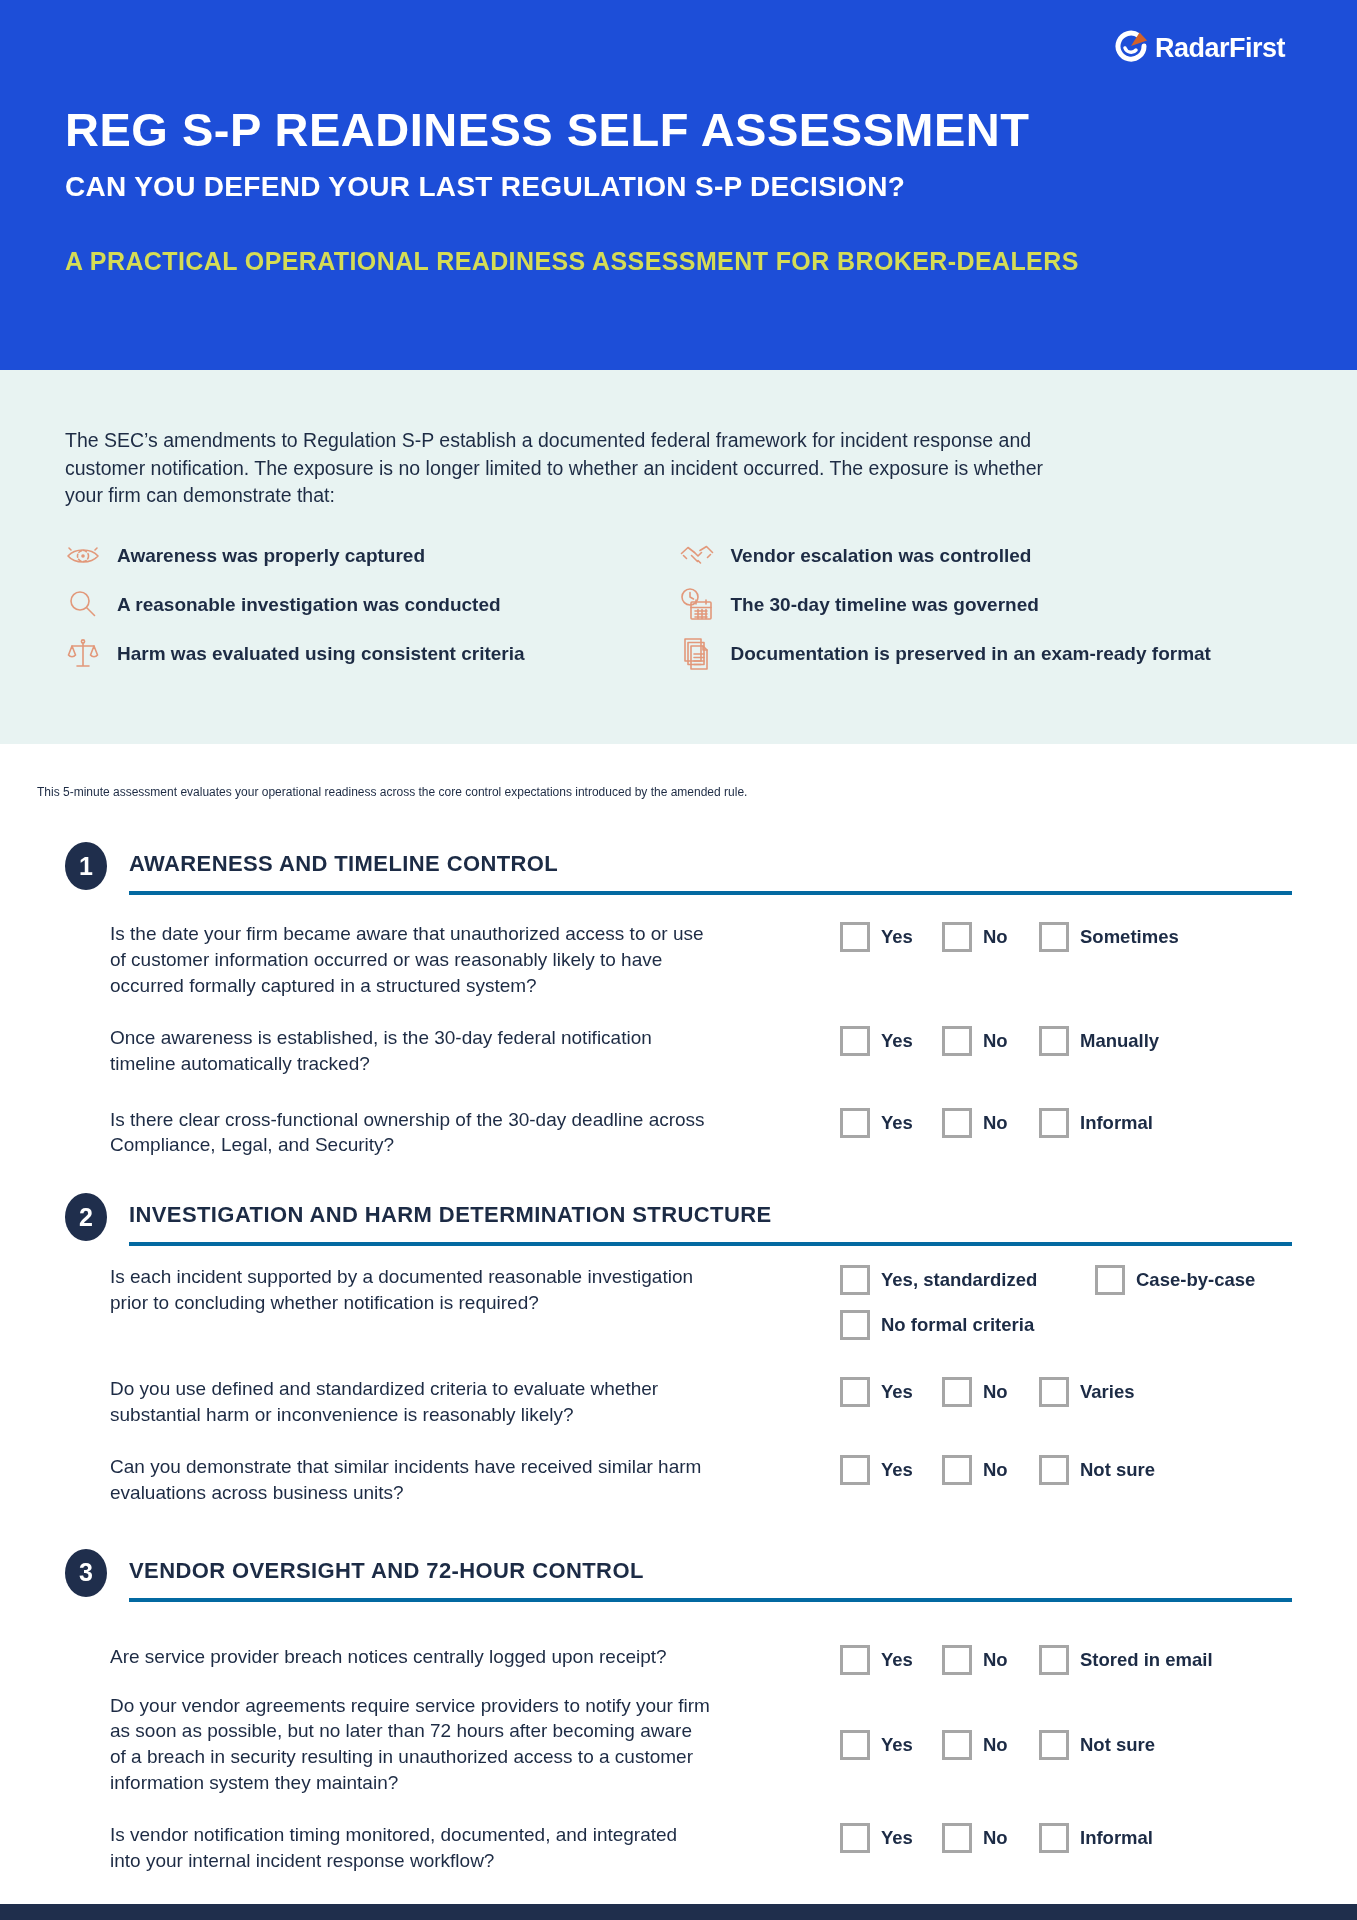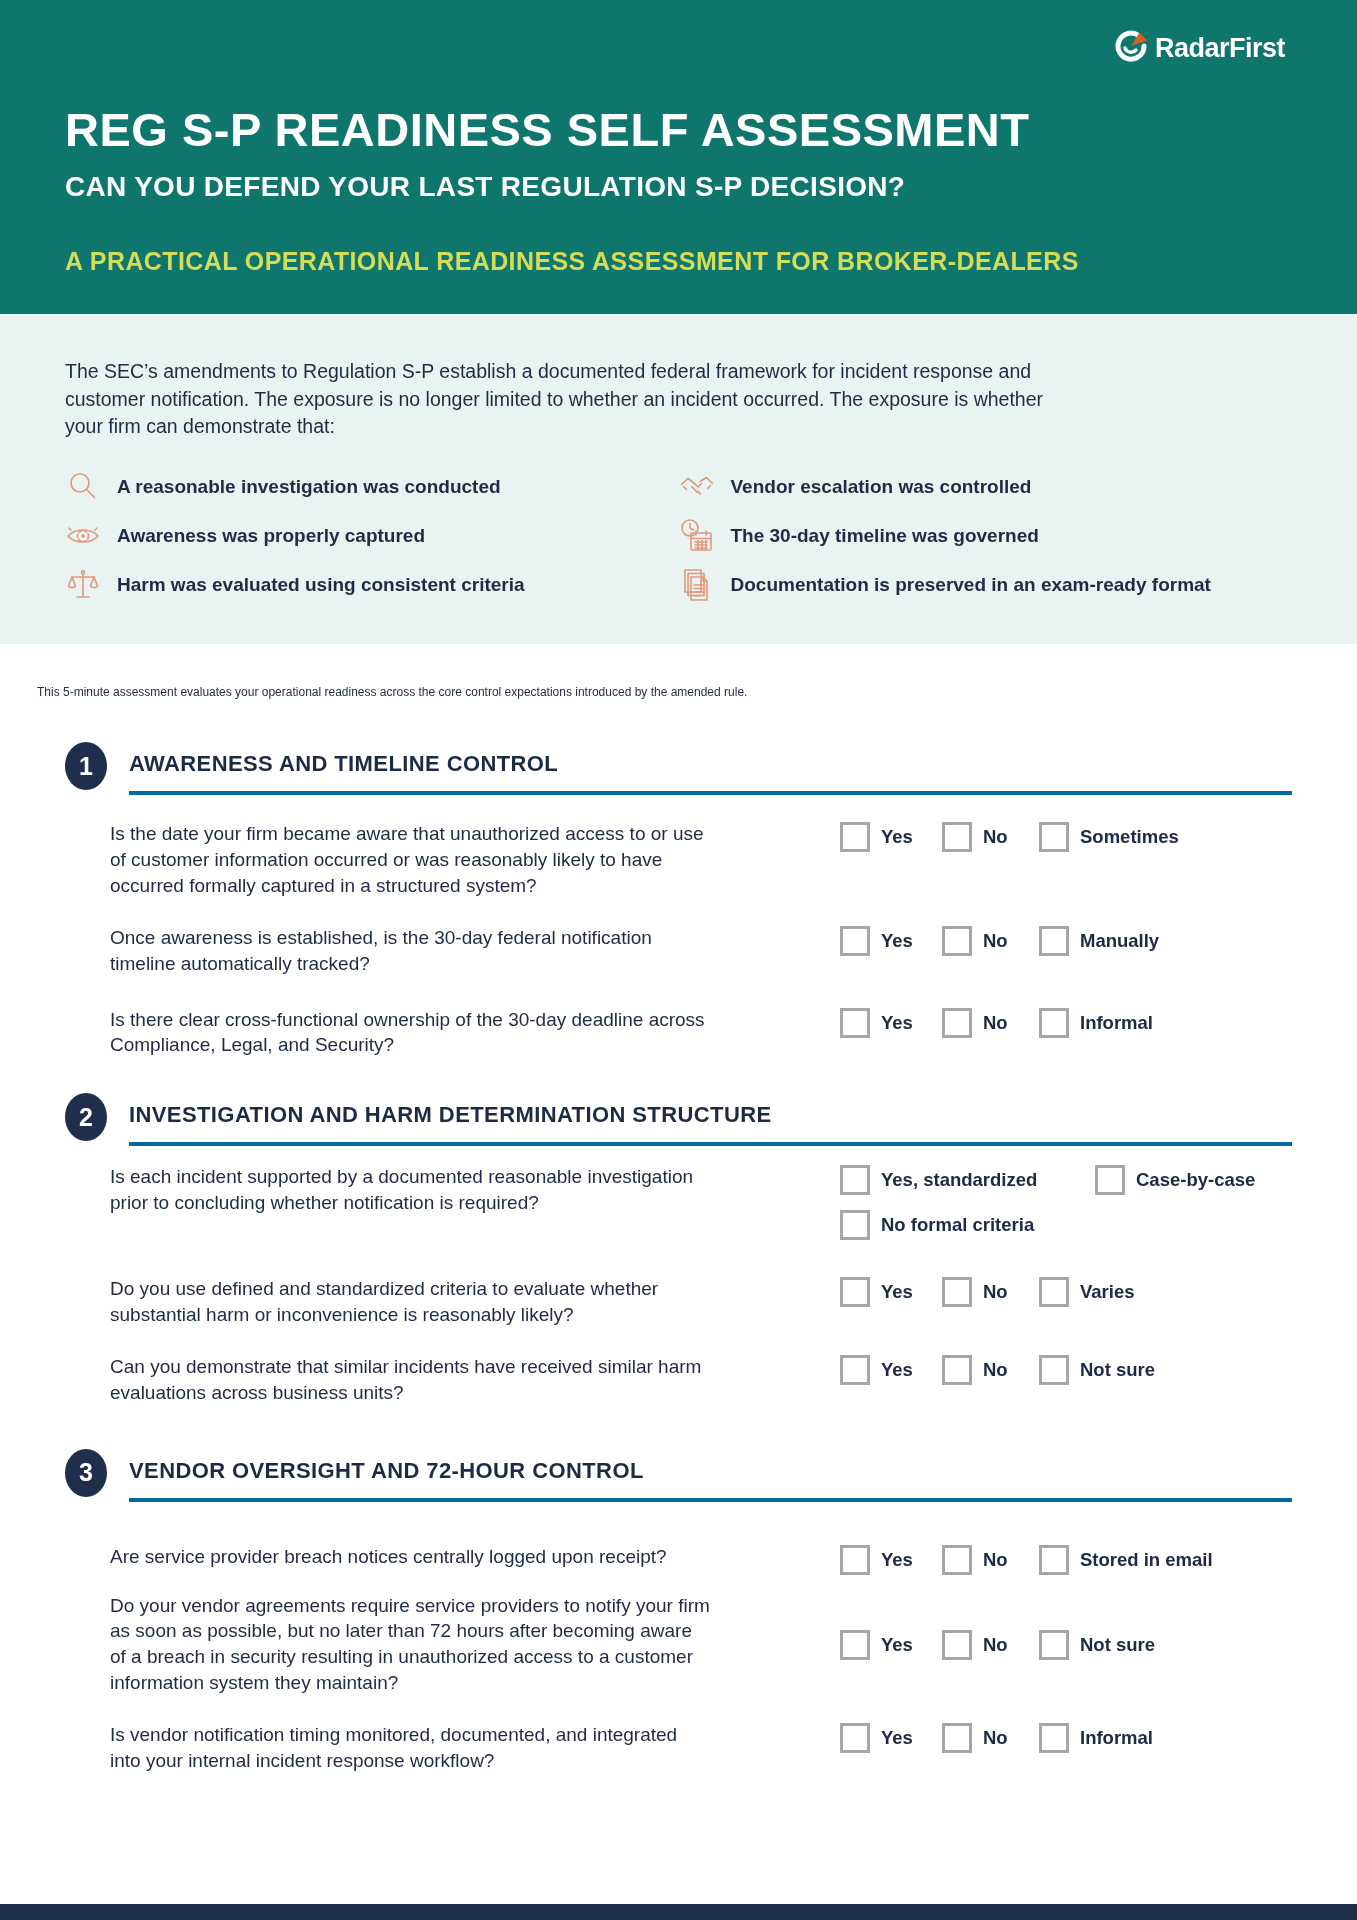--- a/index.html
+++ b/index.html
@@ -1,29 +1,29 @@
 <!DOCTYPE html>
 <html><head>
 <meta charset="utf-8">
 <style>
   * { margin:0; padding:0; box-sizing:border-box; }
   html,body { background:#ffffff; }
   body { font-family:"Liberation Sans","DejaVu Sans",sans-serif; color:#1d2b44; }
   .page { position:relative; width:1357px; height:1920px; background:#ffffff; overflow:hidden; margin:0 auto; }
 
   
-  .hero { background:#0f766e; height:314px; padding:32px 70px 0 65px; position:relative; }
+  .hero { background:#1d4ed8; height:370px; padding:32px 70px 0 65px; position:relative; }
   .logo { position:absolute; top:30px; right:72px; display:flex; align-items:center; gap:8px; }
   .logo-text { color:#ffffff; font-weight:bold; font-size:27px; letter-spacing:-0.5px; }
   .hero h1 { color:#ffffff; font-weight:bold; font-size:47px; letter-spacing:0.5px; margin-top:70px; }
   .hero h2 { color:#ffffff; font-weight:bold; font-size:28px; letter-spacing:0.3px; margin-top:14px; }
   .tagline { color:#d5dc55; font-weight:bold; font-size:25px; letter-spacing:0.4px; margin-top:44px; }
 
   
-  .intro-band { background:#e8f3f2; height:330px; padding:44px 65px 0 65px; }
+  .intro-band { background:#e8f3f2; height:374px; padding:57px 65px 0 65px; }
   .intro-para { font-size:19.5px; line-height:1.42; max-width:1020px; color:#1d2b44; }
   .bullets { display:flex; margin-top:28px; }
   .bullet-col { width:50%; display:flex; flex-direction:column; gap:13px; }
   .bullet { display:flex; align-items:center; gap:16px; }
   .bullet-text { font-weight:bold; font-size:19px; color:#1d2b44; }
   .bicon { width:36px; height:36px; flex:0 0 36px; display:flex; align-items:center; justify-content:center; }
 
   
   .lead { margin:40px 65px 0 37px; font-weight:normal; font-size:12px; line-height:1.45; max-width:1015px; }
 
@@ -83,36 +83,36 @@
     <div class="tagline">A PRACTICAL OPERATIONAL READINESS ASSESSMENT FOR BROKER-DEALERS</div>
   </header>
 
   <section class="intro-band">
     <p class="intro-para">The SEC’s amendments to Regulation S-P establish a documented federal framework for incident response and customer notification. The exposure is no longer limited to whether an incident occurred. The exposure is whether your firm can demonstrate that:</p>
     <div class="bullets">
       <div class="bullet-col">
         <div class="bullet">
           <span class="bicon">
             <svg width="36" height="36" viewBox="0 0 36 36">
-              <circle class="icon-stroke" cx="15" cy="14" r="9"></circle>
-              <path class="icon-stroke" d="M21.5 20.5 L29.5 28.5" stroke-width="3.4"></path>
-            </svg>
-          </span>
-          <span class="bullet-text">A reasonable investigation was conducted</span>
-        </div>
-        <div class="bullet">
-          <span class="bicon">
-            <svg width="36" height="36" viewBox="0 0 36 36">
               <path class="icon-stroke" d="M3 18 C10 10 26 10 33 18 M3 18 C10 26 26 26 33 18"></path>
               <circle class="icon-stroke" cx="18" cy="18" r="5.5" stroke-dasharray="3 2.2"></circle>
               <circle cx="18" cy="18" r="1.8" fill="#e2987a"></circle>
               <path class="icon-stroke" d="M6 12 l-2 -2 M30 12 l2 -2"></path>
             </svg>
           </span>
           <span class="bullet-text">Awareness was properly captured</span>
+        </div>
+        <div class="bullet">
+          <span class="bicon">
+            <svg width="36" height="36" viewBox="0 0 36 36">
+              <circle class="icon-stroke" cx="15" cy="14" r="9"></circle>
+              <path class="icon-stroke" d="M21.5 20.5 L29.5 28.5" stroke-width="3.4"></path>
+            </svg>
+          </span>
+          <span class="bullet-text">A reasonable investigation was conducted</span>
         </div>
         <div class="bullet">
           <span class="bicon">
             <svg width="36" height="36" viewBox="0 0 36 36">
               <path class="icon-stroke" d="M18 7 V29 M12 30 H24 M7 10 H29"></path>
               <circle class="icon-stroke" cx="18" cy="5.5" r="1.6"></circle>
               <path class="icon-stroke" d="M7 10 L3.5 19 M7 10 L10.5 19 M3.5 19 A4.4 4.4 0 0 0 10.5 19"></path>
               <path class="icon-stroke" d="M29 10 L25.5 19 M29 10 L32.5 19 M25.5 19 A4.4 4.4 0 0 0 32.5 19"></path>
             </svg>
           </span>

